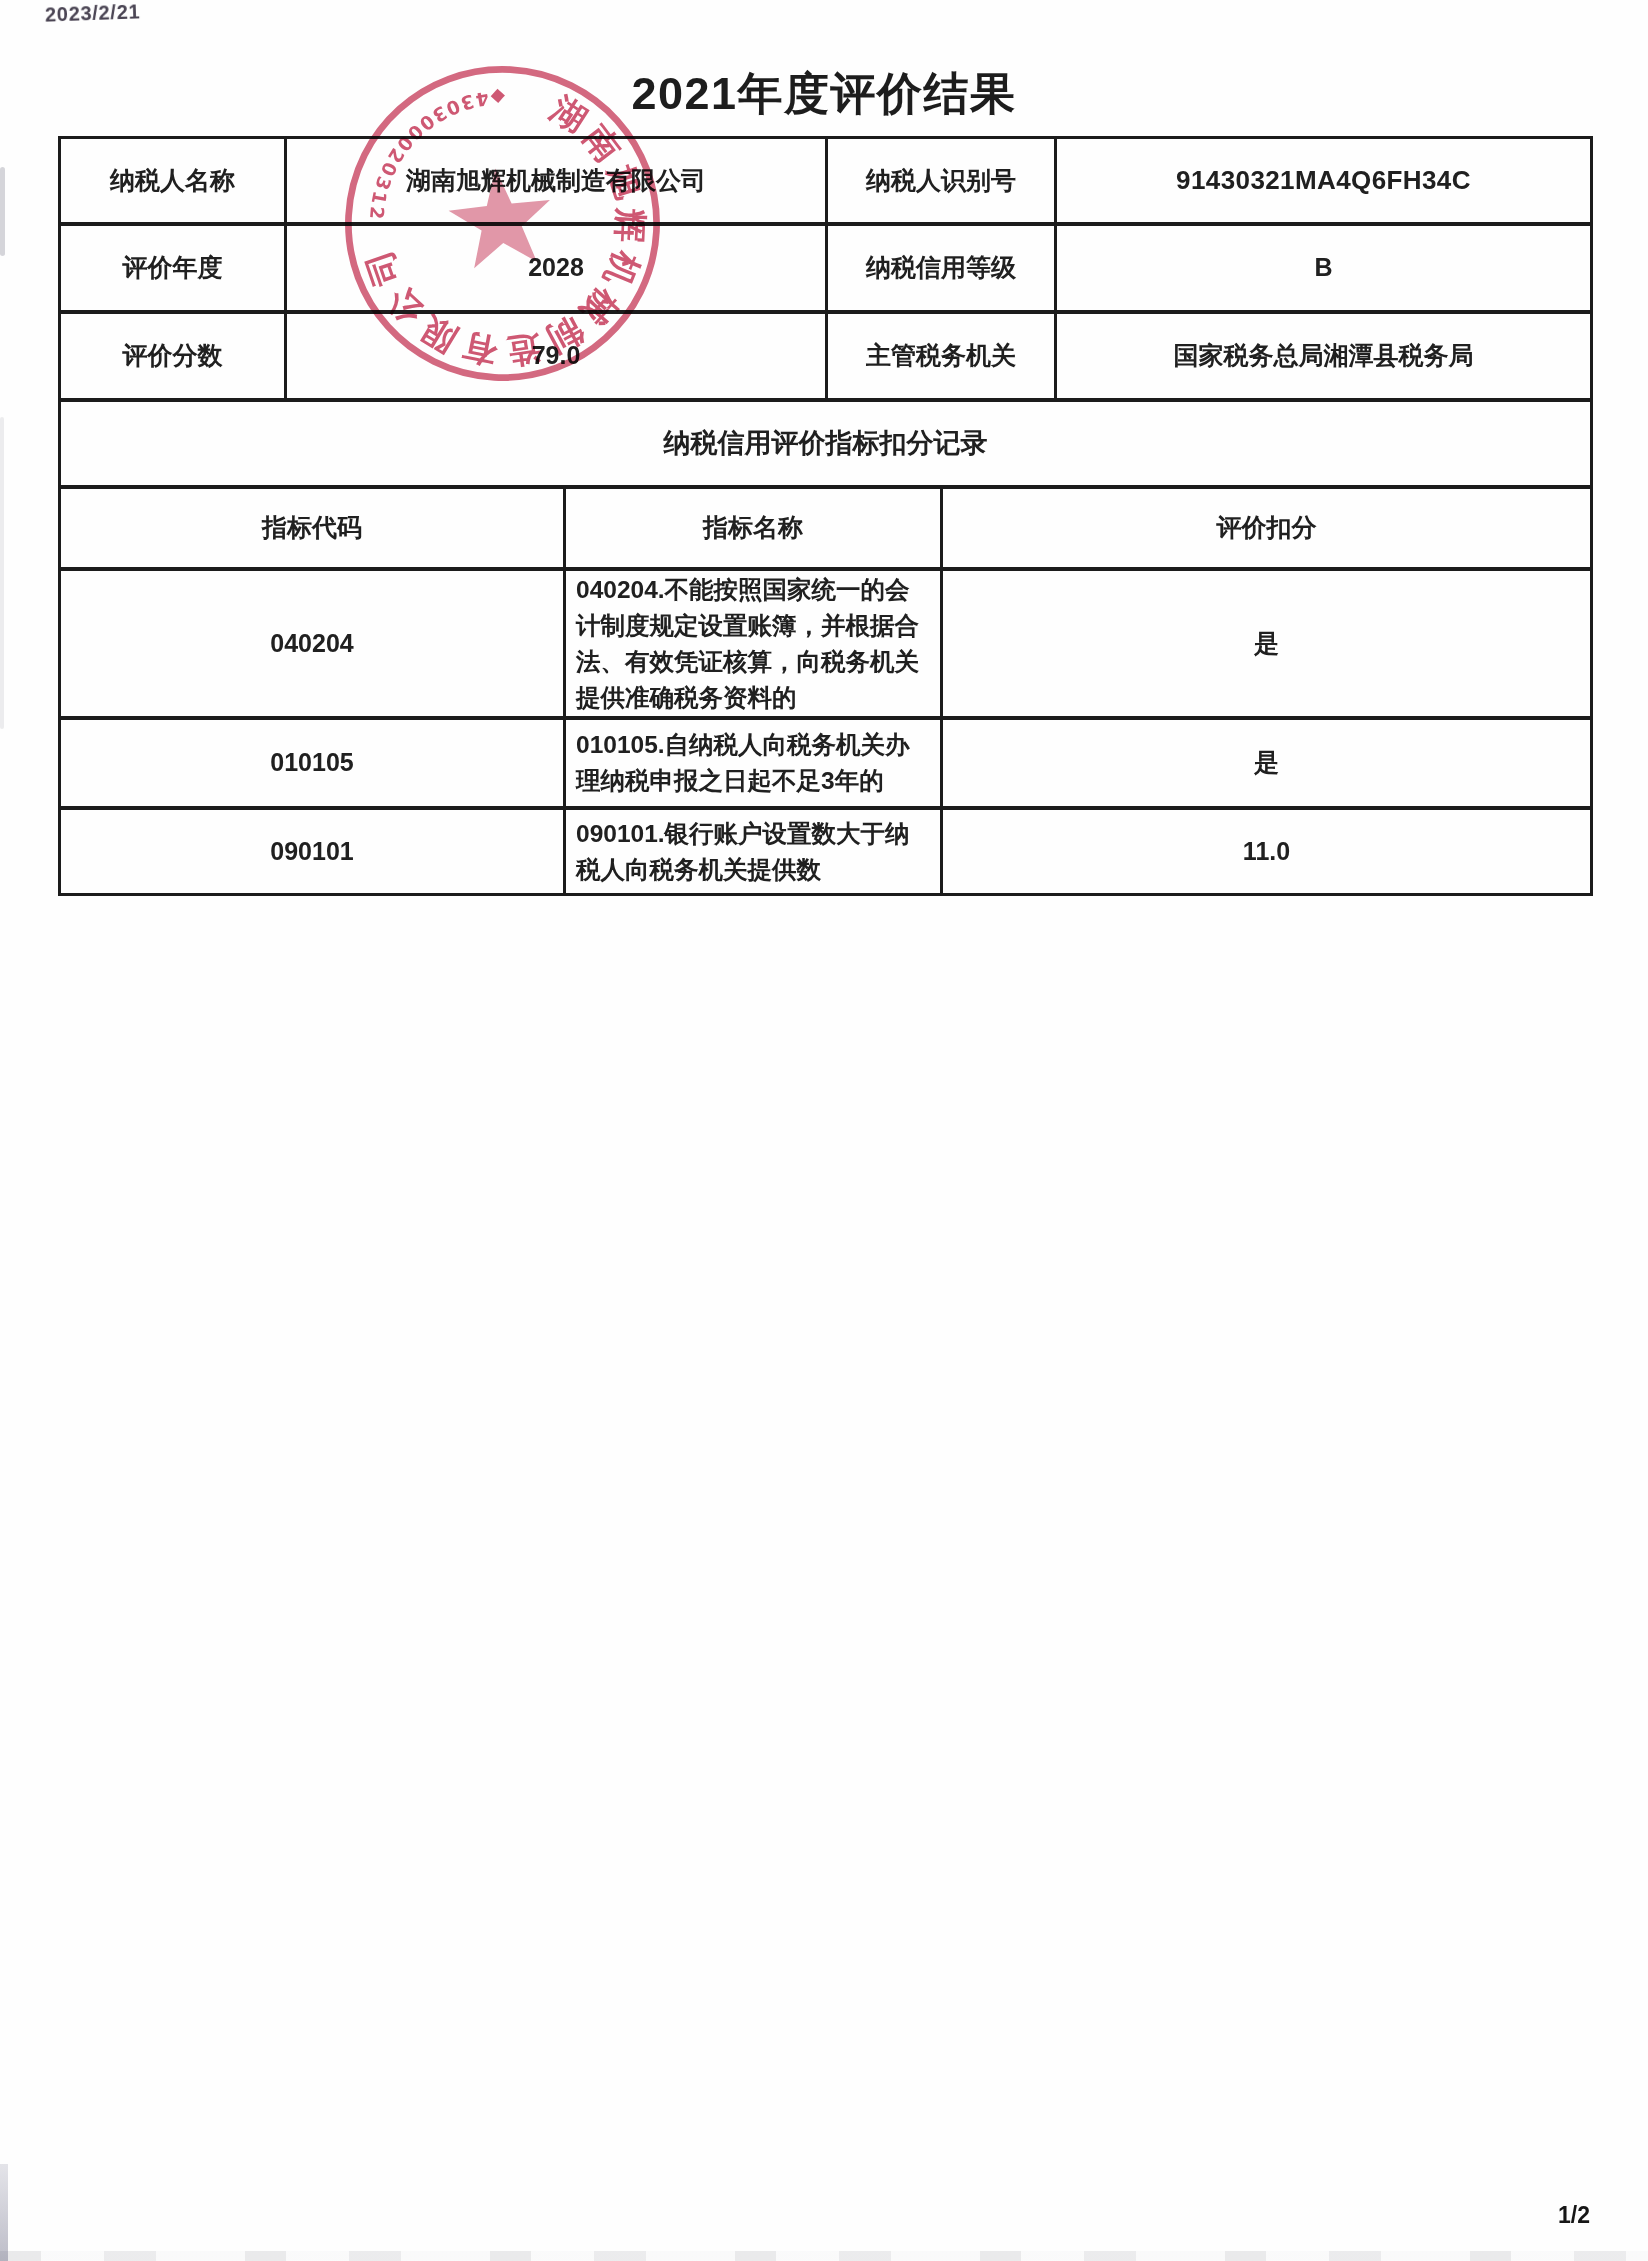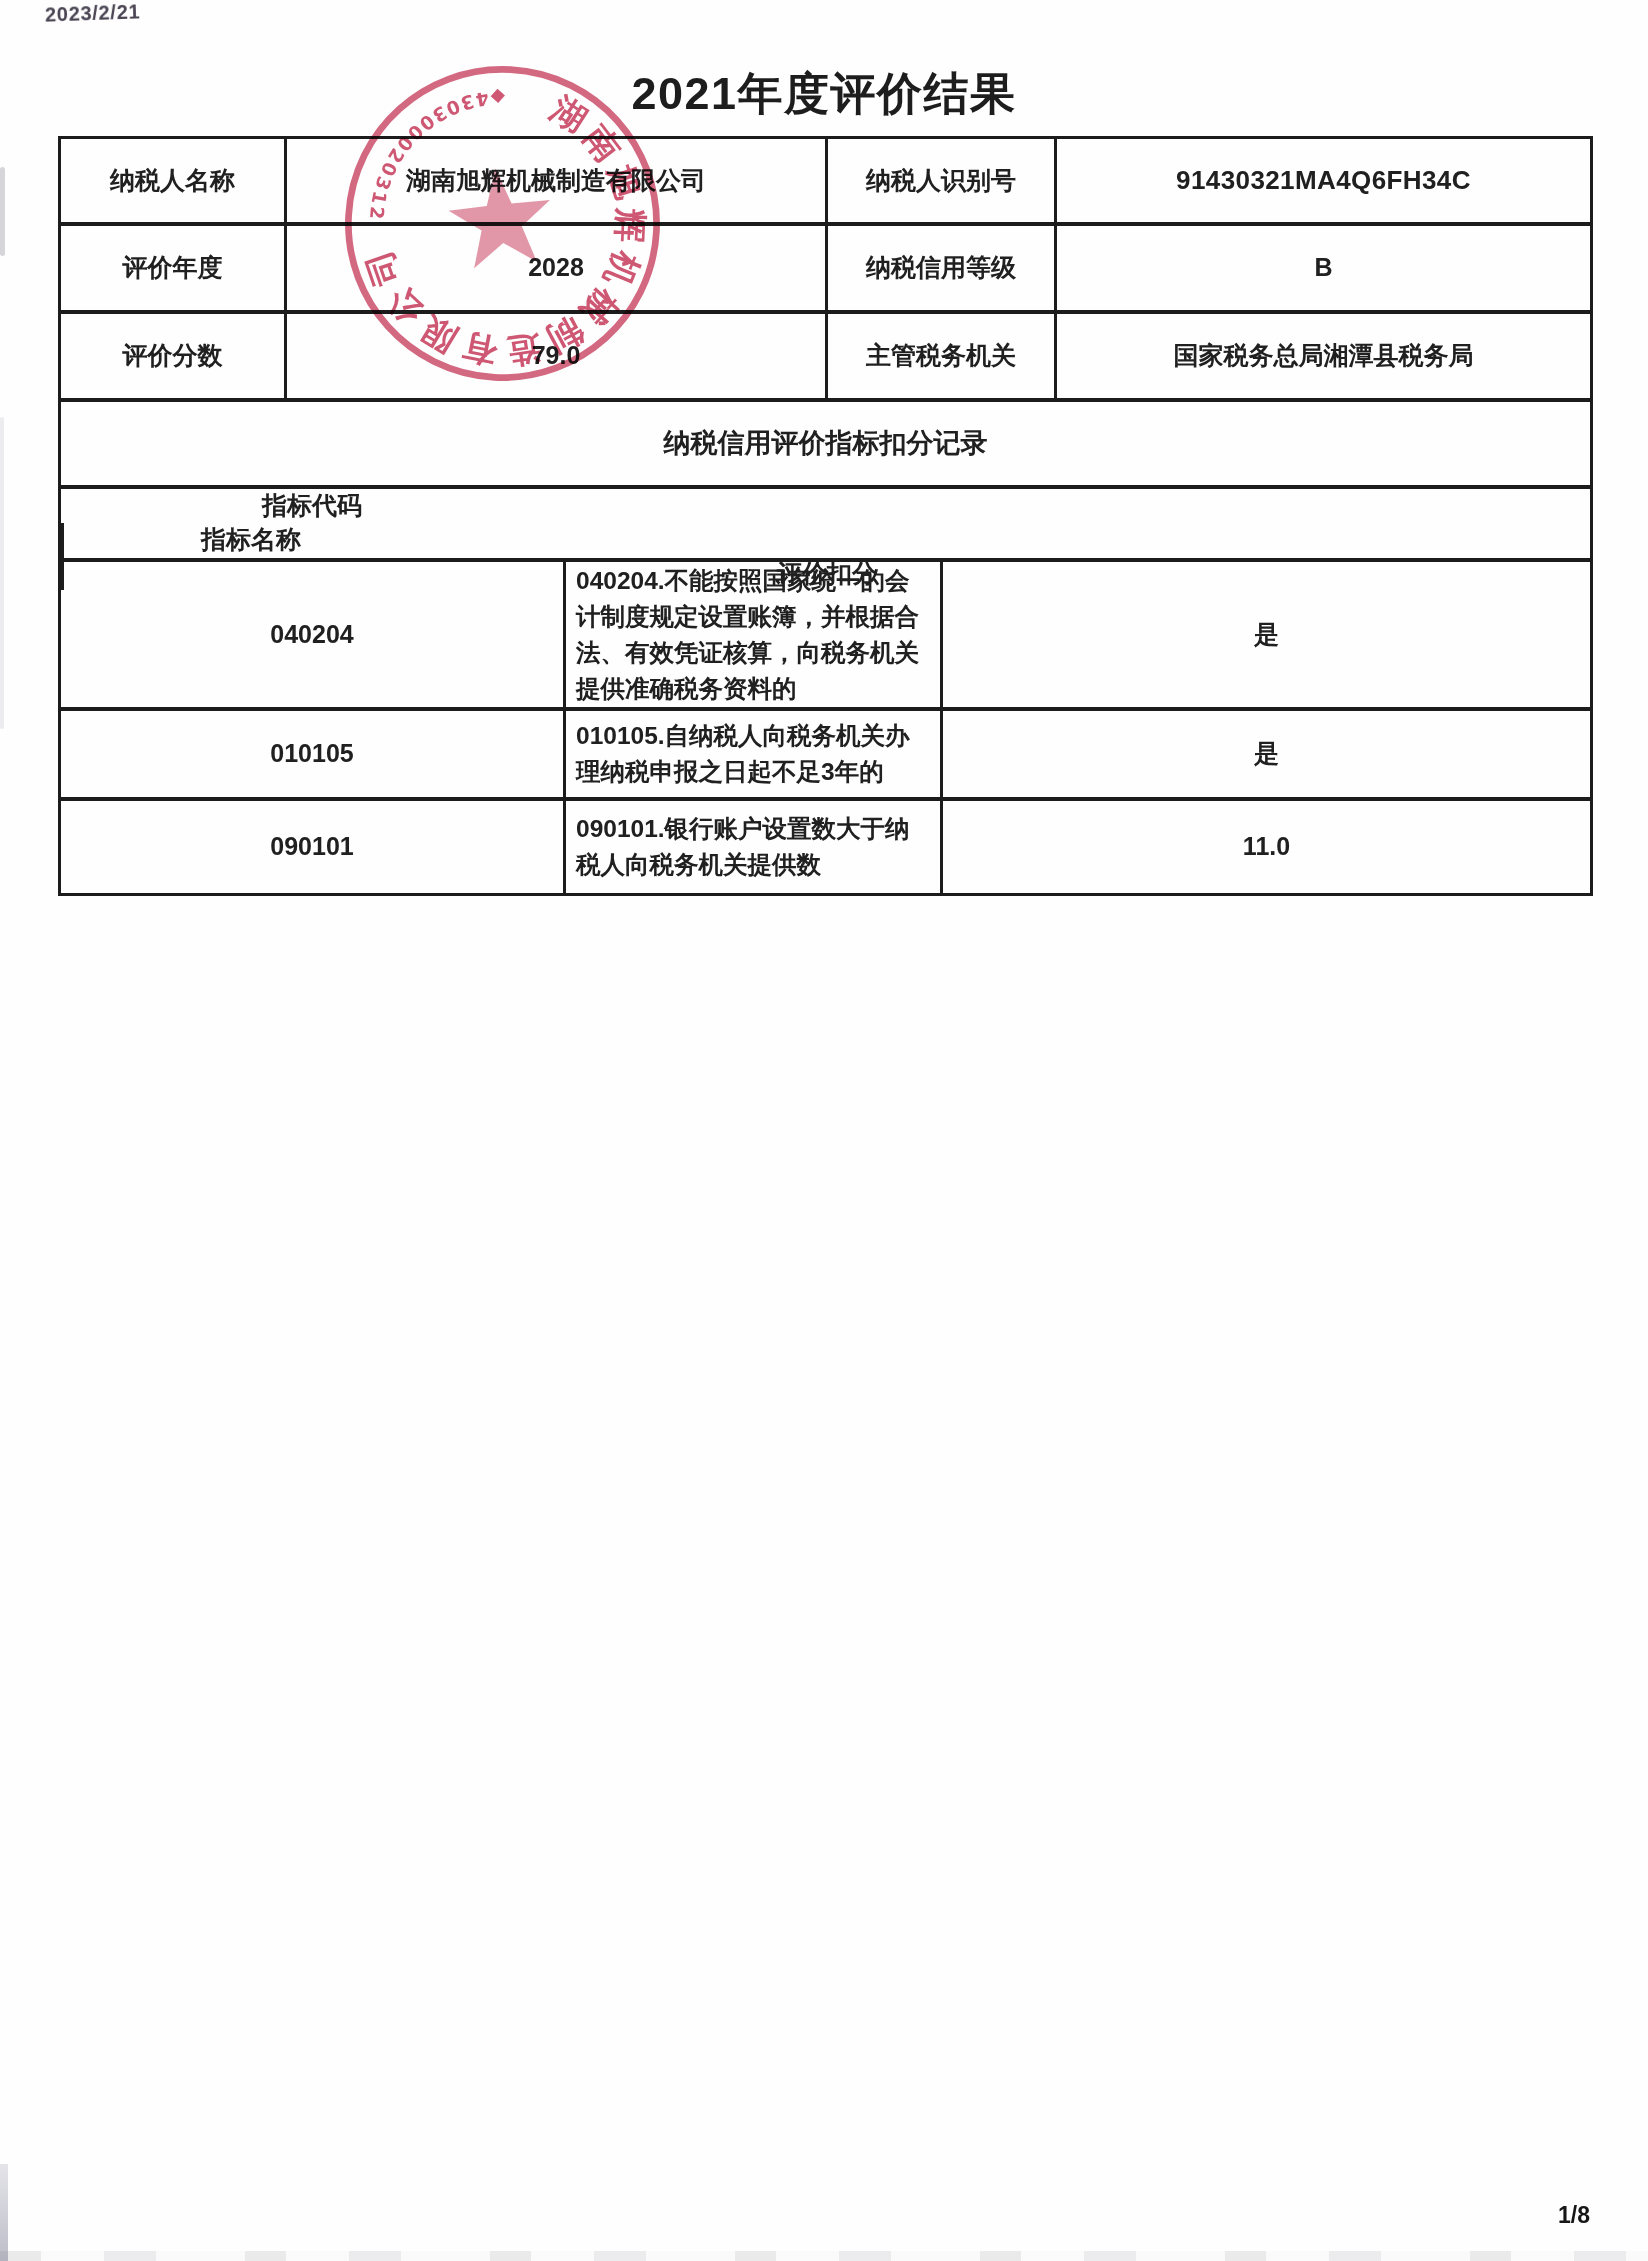--- a/index.html
+++ b/index.html
@@ -20,21 +20,21 @@
     position:absolute;right:58px;top:2202px;font-size:23px;font-weight:700;color:#161616;
   }
   
   .tbl{
     position:absolute;left:58px;top:136px;width:1535px;height:760px;
     box-sizing:border-box;border:3px solid #1c1c1c;display:flex;flex-direction:column;
   }
   .r{display:flex;box-sizing:border-box;width:100%;}
   .r + .r{border-top:4.5px solid #1c1c1c;}
   .r1{height:83px;} .r2{height:88px;} .r3{height:88px;}
-  .r4{height:87px;} .r5{height:73px;flex-direction:column;}
+  .r4{height:87px;} .r5{height:82px;}
   .r6{height:149px;} .r7{height:90px;} .r8{flex:1;}
   .c{
     display:flex;align-items:center;justify-content:center;text-align:left;
     box-sizing:border-box;font-size:25px;font-weight:600;line-height:1.35;
   }
   .c + .c{border-left:3px solid #1c1c1c;}
   .w-label1{width:223px;} .w-val1{width:541px;} .w-label2{width:229px;} .w-val2{flex:1;}
   .w-code{width:502px;} .w-name{width:377px;padding:0 10px;} .w-ded{flex:1;}
   .merged{flex:1;font-size:27px;}
   .name-cell{font-size:24.5px;line-height:36px;}
@@ -136,21 +136,21 @@
       <polygon opacity="0.62" fill="#c73a5a" points="225,156 241.8,204.9 293.5,205.8 252.1,236.8 267.3,286.2 225,256.5 182.7,286.2 197.9,236.8 156.5,205.8 208.2,204.9"></polygon>
       <text font-size="46" font-weight="700" fill="#c73a5a" letter-spacing="8" font-family="Liberation Sans, DejaVu Sans, sans-serif">
         <textPath href="#arcName" startOffset="2%">湖南旭辉机械制造有限公司</textPath>
       </text>
       <text font-size="25" font-weight="700" fill="#c73a5a" letter-spacing="4" font-family="DejaVu Sans, Liberation Sans, sans-serif">
         <textPath href="#arcNum" startOffset="7%">◆4303000203128</textPath>
       </text>
     </g>
   </svg>
 
-  <div class="pagenum">1/8</div>
+  <div class="pagenum">1/2</div>
 
   <div class="edge-bottom"></div>
   <div class="edge-left-low"></div>
   <div class="edge-left-mark"></div>
   <div class="edge-left-mark2"></div>
 
 </div>
 
 
 </body></html>

